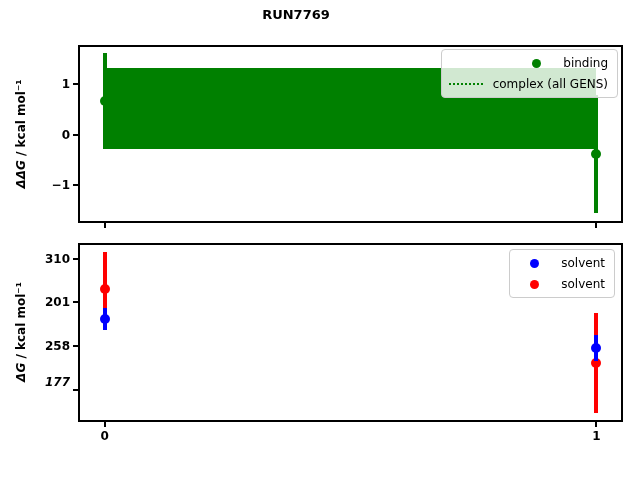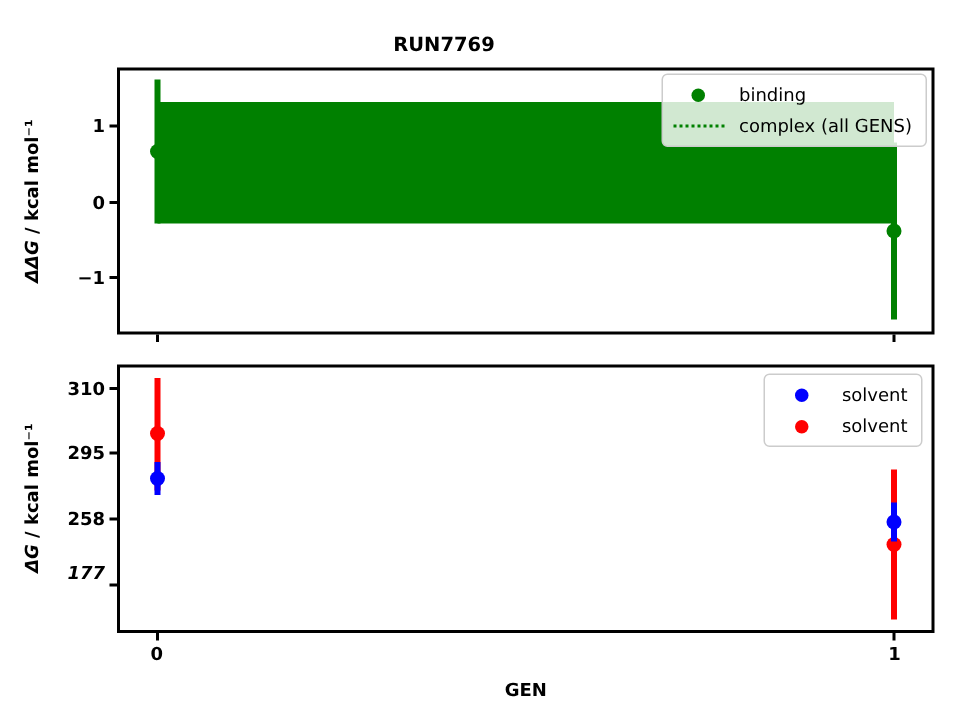--- a/index.html
+++ b/index.html
@@ -1,18 +1,18 @@
 <!DOCTYPE html>
 <html><head>
 <meta charset="utf-8">
 <style>
   html,body { margin:0; padding:0; background:#fff; font-family:"DejaVu Sans", sans-serif; }
   .fig { position:relative; width:640px; height:480px; background:#ffffff; overflow:hidden; }
   .title { position:absolute; top:7px; left:0; width:592px; text-align:center;
-           font-size:13px; font-weight:bold; color:#000;margin-top:16px; }
+           font-size:13px; font-weight:bold; color:#000; }
   .axes { position:absolute; border:2px solid #000; box-sizing:border-box; background:transparent; }
   #plot-top    { left:78px; top:45px;  width:545px; height:178px; }
   #plot-bottom { left:78px; top:243px; width:545px; height:179px; }
   .band   { position:absolute; }
   .errbar { position:absolute; width:4px; }
   .marker { position:absolute; width:10px; height:10px; border-radius:50%; }
   .ytick  { position:absolute; left:-7px;  width:5px; height:2px; background:#000; }
   .xtick  { position:absolute; bottom:-7px; width:2px; height:5px; background:#000; }
   .yticklabel { position:absolute; right:calc(100% + 10px); font-size:12px; font-weight:bold;
                 color:#000; line-height:16px; white-space:nowrap; }
@@ -48,21 +48,21 @@
       <div class="marker" style="left: 19.5909px; top: 48.69px; background: rgb(0, 128, 0);"></div>
       <div class="errbar" style="left: 22.5909px; top: 5.7074px; height: 95.9652px; background: rgb(0, 128, 0);"></div>
       <div class="xtick" style="left: 515.409px;"></div>
       <div class="xtick" style="left: 23.5909px;"></div>
       <div class="yticklabel" style="top: 130.038px;">−1</div>
       <div class="ytick" style="top: 137.038px;"></div>
       <div class="yticklabel" style="top: 79.5303px;">0</div>
       <div class="ytick" style="top: 86.5303px;"></div>
       <div class="yticklabel" style="top: 29.0224px;">1</div>
       <div class="ytick" style="top: 36.0224px;"></div>
-    <div class="legend" style="right:3px; top:2px;">
+    <div class="legend" style="right:3px; top:2px;align-items:flex-end;">
       <div class="legend-row">
         <span class="legend-glyph">
             <span class="dot" style="background: rgb(0, 128, 0);"></span>
           </span>
         <span class="legend-label">binding</span>
       </div>
       <div class="legend-row">
         <span class="legend-glyph">
             <span class="dline" style="border-top-color: rgb(0, 128, 0);"></span>
           </span>
@@ -83,35 +83,34 @@
       <div class="marker" style="left: 19.5909px; top: 69.005px; background: rgb(0, 0, 255);"></div>
       <div class="errbar" style="left: 22.5909px; top: 63.1219px; height: 21.7662px; background: rgb(0, 0, 255);"></div>
       <div class="xticklabel" style="left: 516.409px;">1</div>
       <div class="xtick" style="left: 515.409px;"></div>
       <div class="xticklabel" style="left: 24.5909px;">0</div>
       <div class="xtick" style="left: 23.5909px;"></div>
       <div class="yticklabel" style="top: 129px; font-style: italic;">177</div>
       <div class="ytick" style="top: 143.527px;"></div>
       <div class="yticklabel" style="top: 92.995px;">258</div>
       <div class="ytick" style="top: 99.995px;"></div>
-      <div class="yticklabel" style="top: 49.4627px;">295</div>
+      <div class="yticklabel" style="top: 49.4627px;">201</div>
       <div class="ytick" style="top: 56.4627px;"></div>
       <div class="yticklabel" style="top: 5.93035px;">310</div>
       <div class="ytick" style="top: 12.9303px;"></div>
     <div class="legend" style="right:6px; top:4px;text-align:right;">
       <div class="legend-row">
         <span class="legend-glyph">
             <span class="dot" style="background: rgb(0, 0, 255);"></span>
           </span>
         <span class="legend-label">solvent</span>
       </div>
       <div class="legend-row">
         <span class="legend-glyph">
             <span class="dot" style="background: rgb(255, 0, 0);"></span>
           </span>
         <span class="legend-label">solvent</span>
       </div>
     </div>
   </div>
 
-  <div class="xlabel">GEN</div>
 
 </div>
 
 </body></html>

